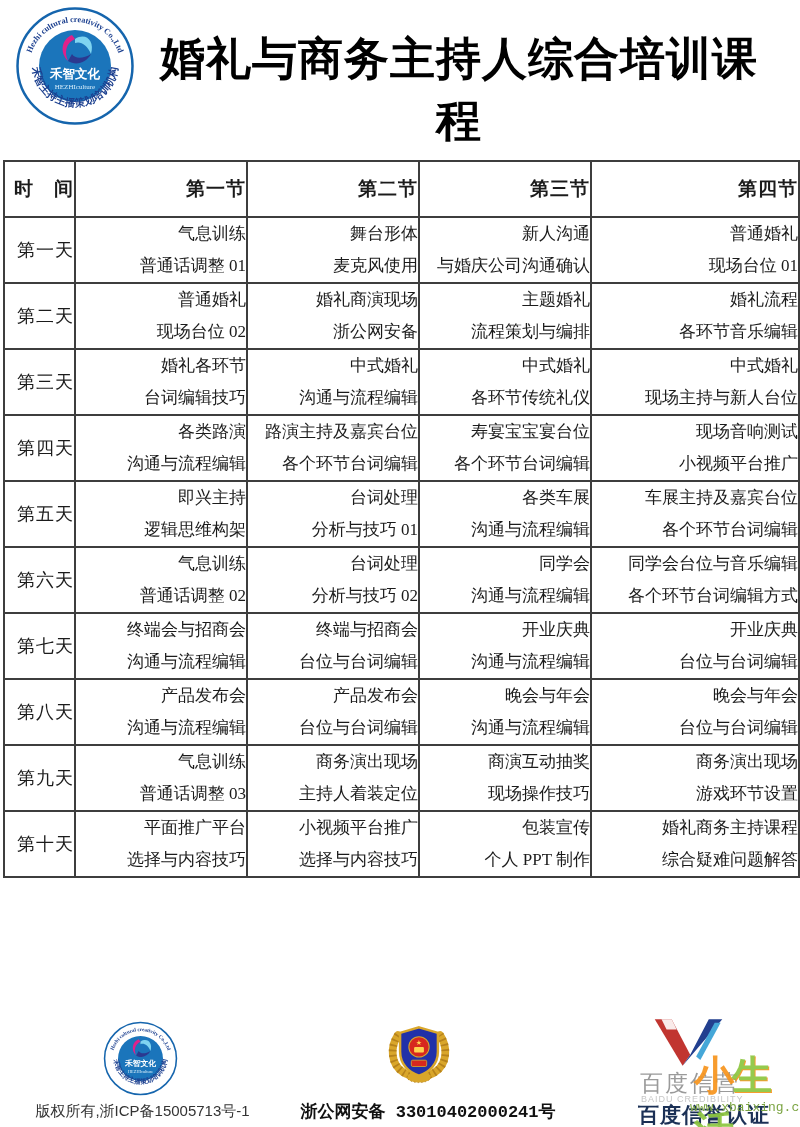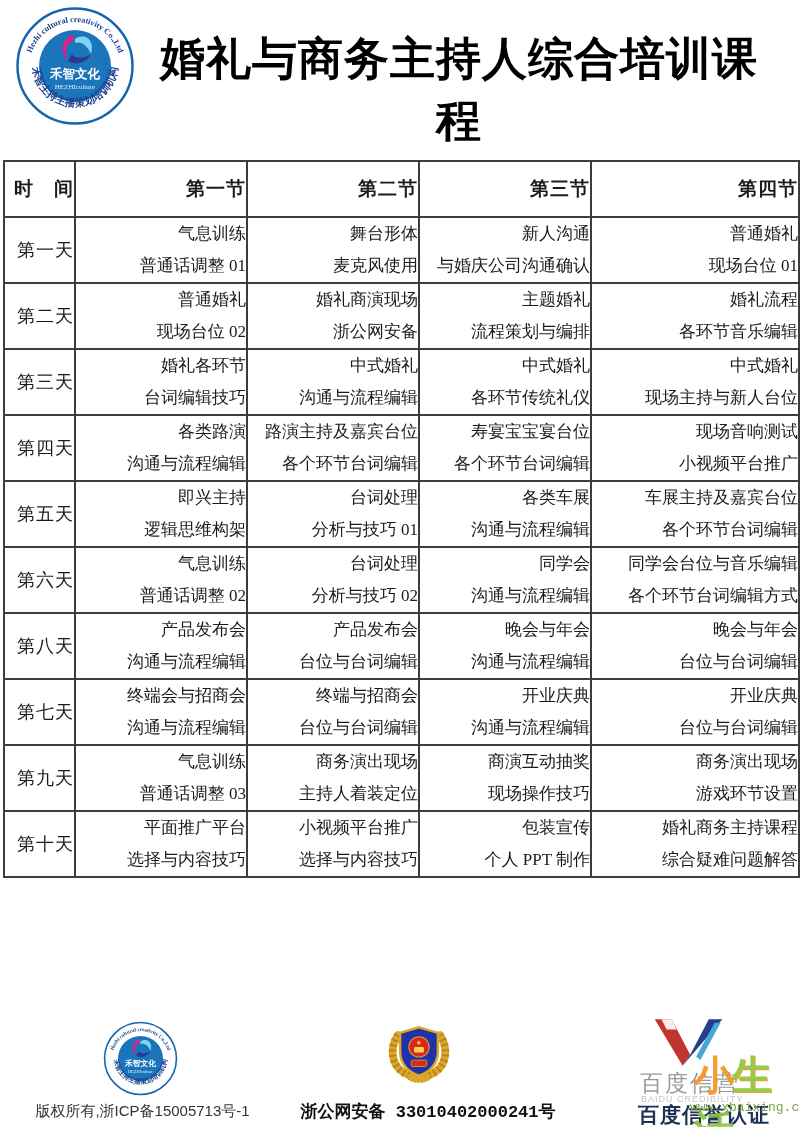--- a/index.html
+++ b/index.html
@@ -199,54 +199,54 @@
           <td class="course-cell">
             <div>同学会</div>
             <div>沟通与流程编辑</div>
           </td>
           <td class="course-cell">
             <div>同学会台位与音乐编辑</div>
             <div>各个环节台词编辑方式</div>
           </td>
         </tr>
         <tr>
+          <td class="day">第七天</td>
+          <td class="course-cell">
+            <div>终端会与招商会</div>
+            <div>沟通与流程编辑</div>
+          </td>
+          <td class="course-cell">
+            <div>终端与招商会</div>
+            <div>台位与台词编辑</div>
+          </td>
+          <td class="course-cell">
+            <div>开业庆典</div>
+            <div>沟通与流程编辑</div>
+          </td>
+          <td class="course-cell">
+            <div>开业庆典</div>
+            <div>台位与台词编辑</div>
+          </td>
+        </tr>
+        <tr>
           <td class="day">第八天</td>
           <td class="course-cell">
             <div>产品发布会</div>
             <div>沟通与流程编辑</div>
           </td>
           <td class="course-cell">
             <div>产品发布会</div>
             <div>台位与台词编辑</div>
           </td>
           <td class="course-cell">
             <div>晚会与年会</div>
             <div>沟通与流程编辑</div>
           </td>
           <td class="course-cell">
             <div>晚会与年会</div>
-            <div>台位与台词编辑</div>
-          </td>
-        </tr>
-        <tr>
-          <td class="day">第七天</td>
-          <td class="course-cell">
-            <div>终端会与招商会</div>
-            <div>沟通与流程编辑</div>
-          </td>
-          <td class="course-cell">
-            <div>终端与招商会</div>
-            <div>台位与台词编辑</div>
-          </td>
-          <td class="course-cell">
-            <div>开业庆典</div>
-            <div>沟通与流程编辑</div>
-          </td>
-          <td class="course-cell">
-            <div>开业庆典</div>
             <div>台位与台词编辑</div>
           </td>
         </tr>
         <tr>
           <td class="day">第九天</td>
           <td class="course-cell">
             <div>气息训练</div>
             <div>普通话调整 03</div>
           </td>
           <td class="course-cell">

